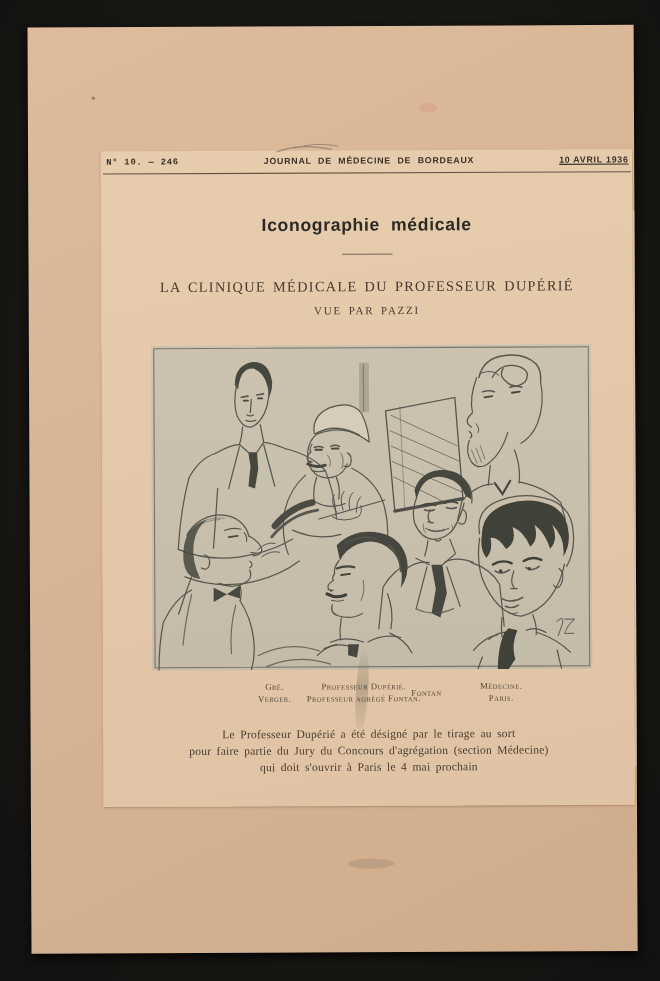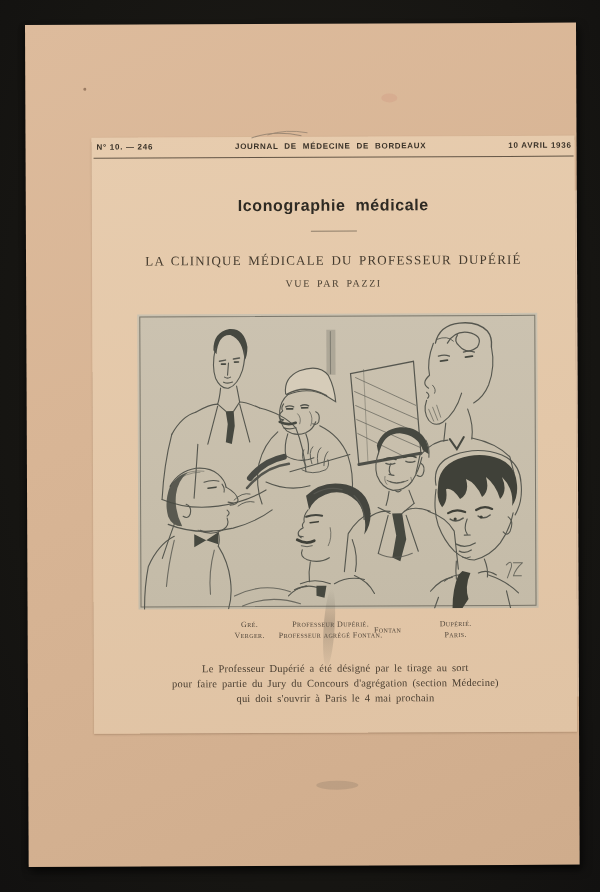--- a/index.html
+++ b/index.html
@@ -24,23 +24,23 @@
   .page{
     position:absolute;left:66px;top:113px;width:483px;height:596px;
     background:linear-gradient(170deg,#e7ccae 0%,#e3c7a8 55%,#e0c3a4 100%);
     box-shadow:0 1px 2px rgba(100,72,48,0.35);
   }
   .masthead{
     position:absolute;top:5px;left:5px;right:3px;display:flex;align-items:baseline;
     font-family:"Liberation Sans",sans-serif;font-weight:bold;font-size:8px;
     letter-spacing:0.7px;color:#3a3228;
   }
-  .masthead .issue{flex:0 0 auto;}
+  .masthead .issue{flex:0 0 auto;font-family:Liberation Mono, monospace;}
   .masthead .journal{flex:1 1 auto;text-align:center;word-spacing:3px;}
-  .masthead .date{flex:0 0 auto;}
+  .masthead .date{flex:0 0 auto;text-decoration:underline;}
   .masthead-rule{position:absolute;top:20px;left:2px;right:1px;height:0;
     border-top:1.5px solid #4c4134;opacity:.85;}
   .section-title{
     position:absolute;top:60px;left:0;right:0;text-align:center;
     font-family:"Liberation Sans",sans-serif;font-weight:bold;font-size:16px;
     letter-spacing:0.6px;word-spacing:5px;color:#2e2a23;
   }
   .title-rule{position:absolute;top:94px;left:50%;width:46px;margin-left:-23px;
     border-top:1px solid #8d7d69;}
   .article-title{
@@ -260,21 +260,21 @@
         <div>Verger.</div>
       </div>
       <div class="cap" style="left:237px">
         <div>Professeur Dupérié.</div>
         <div>Professeur agrégé Fontan.</div>
       </div>
       <div class="cap mid" style="left:294px">
         <div>Fontan</div>
       </div>
       <div class="cap" style="left:362px">
-        <div>Dupérié.</div>
+        <div>Médecine.</div>
         <div>Paris.</div>
       </div>
     </div>
 
     <div class="smudge-v"></div>
 
     <div class="body-par">
       <div>Le Professeur Dupérié a été désigné par le tirage au sort</div>
       <div>pour faire partie du Jury du Concours d'agrégation (section Médecine)</div>
       <div>qui doit s'ouvrir à Paris le 4 mai prochain</div>

